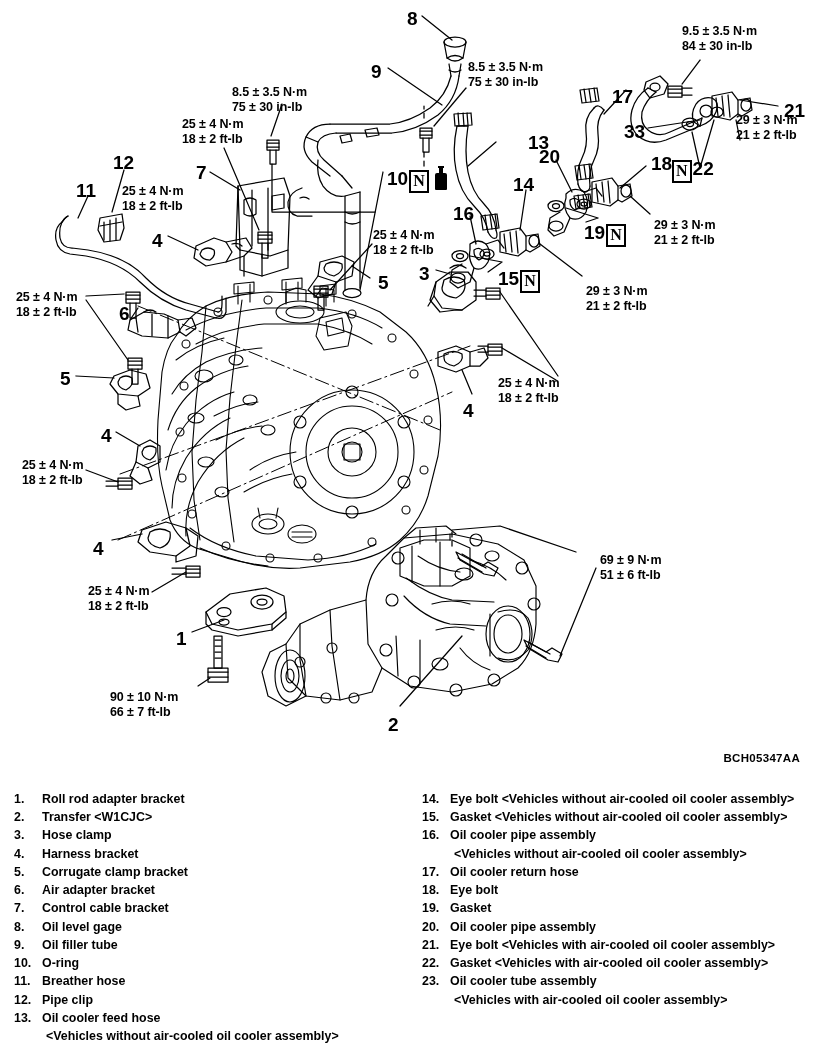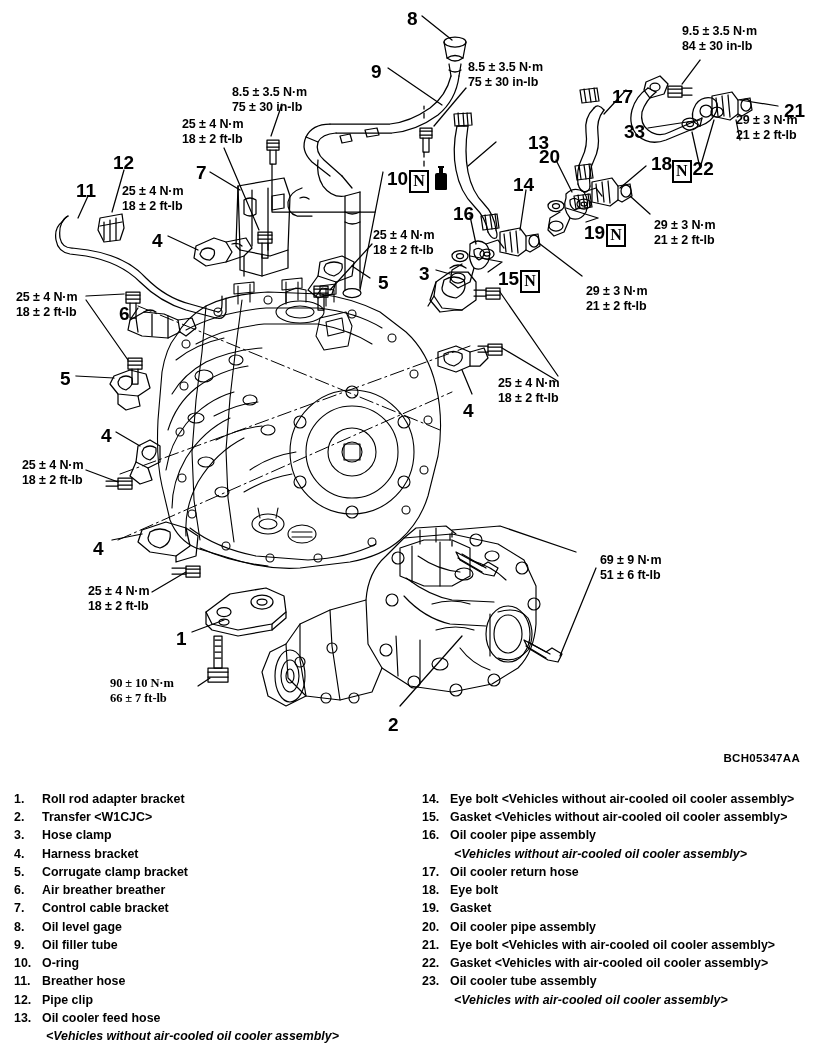--- a/index.html
+++ b/index.html
@@ -135,21 +135,20 @@
     text-align: left;
     padding-left: 4px;
     box-sizing: border-box;
   }
   .legend-text { flex: 1 1 auto; }
   .legend-sub {
     font-size: 12.4px;
     font-weight: bold;
     line-height: 1.47;
     padding-left: 36px;
-    font-style: italic;
   }
 </style>
 </head>
 <body>
 
 <div id="page">
 
   <div id="diagram">
 
     <svg viewBox="0 0 816 770" xmlns="http://www.w3.org/2000/svg">
@@ -687,21 +686,21 @@
 
     <div class="anno torque" style="left:498px; top:376px;"><span>25 ± 4 N·m</span>
 <span>18 ± 2 ft-lb</span></div>
 
     <div class="anno torque" style="left:22px;  top:458px;"><span>25 ± 4 N·m</span>
 <span>18 ± 2 ft-lb</span></div>
 
     <div class="anno torque" style="left:88px;  top:584px;"><span>25 ± 4 N·m</span>
 <span>18 ± 2 ft-lb</span></div>
 
-    <div class="anno torque" style="left:110px; top:676px;font-family:Liberation Serif, serif;"><span>90 ± 10 N·m</span>
+    <div class="anno torque" style="left:110px; top:690px;"><span>90 ± 10 N·m</span>
 <span>66 ± 7 ft-lb</span></div>
 
     <div class="anno torque" style="left:600px; top:553px;"><span>69 ± 9 N·m</span>
 <span>51 ± 6 ft-lb</span></div>
 
     <div class="anno callout" style="left:407px; top:8px;">8</div>
     <div class="anno callout" style="left:371px; top:61px;">9</div>
     <div class="anno callout" style="left:612px; top:75px;margin-top:11px;">17</div>
     <div class="anno callout" style="left:784px; top:100px;text-align:right;">21</div>
     <div class="anno callout" style="left:624px; top:121px;">33</div>
@@ -754,21 +753,21 @@
       <div class="legend-item">
           <span class="legend-num">4.</span>
           <span class="legend-text">Harness bracket</span>
         </div>
       <div class="legend-item">
           <span class="legend-num">5.</span>
           <span class="legend-text">Corrugate clamp bracket</span>
         </div>
       <div class="legend-item">
           <span class="legend-num">6.</span>
-          <span class="legend-text">Air breather breather</span>
+          <span class="legend-text">Air adapter bracket</span>
         </div>
       <div class="legend-item">
           <span class="legend-num">7.</span>
           <span class="legend-text">Control cable bracket</span>
         </div>
       <div class="legend-item">
           <span class="legend-num">8.</span>
           <span class="legend-text">Oil level gage</span>
         </div>
       <div class="legend-item">

